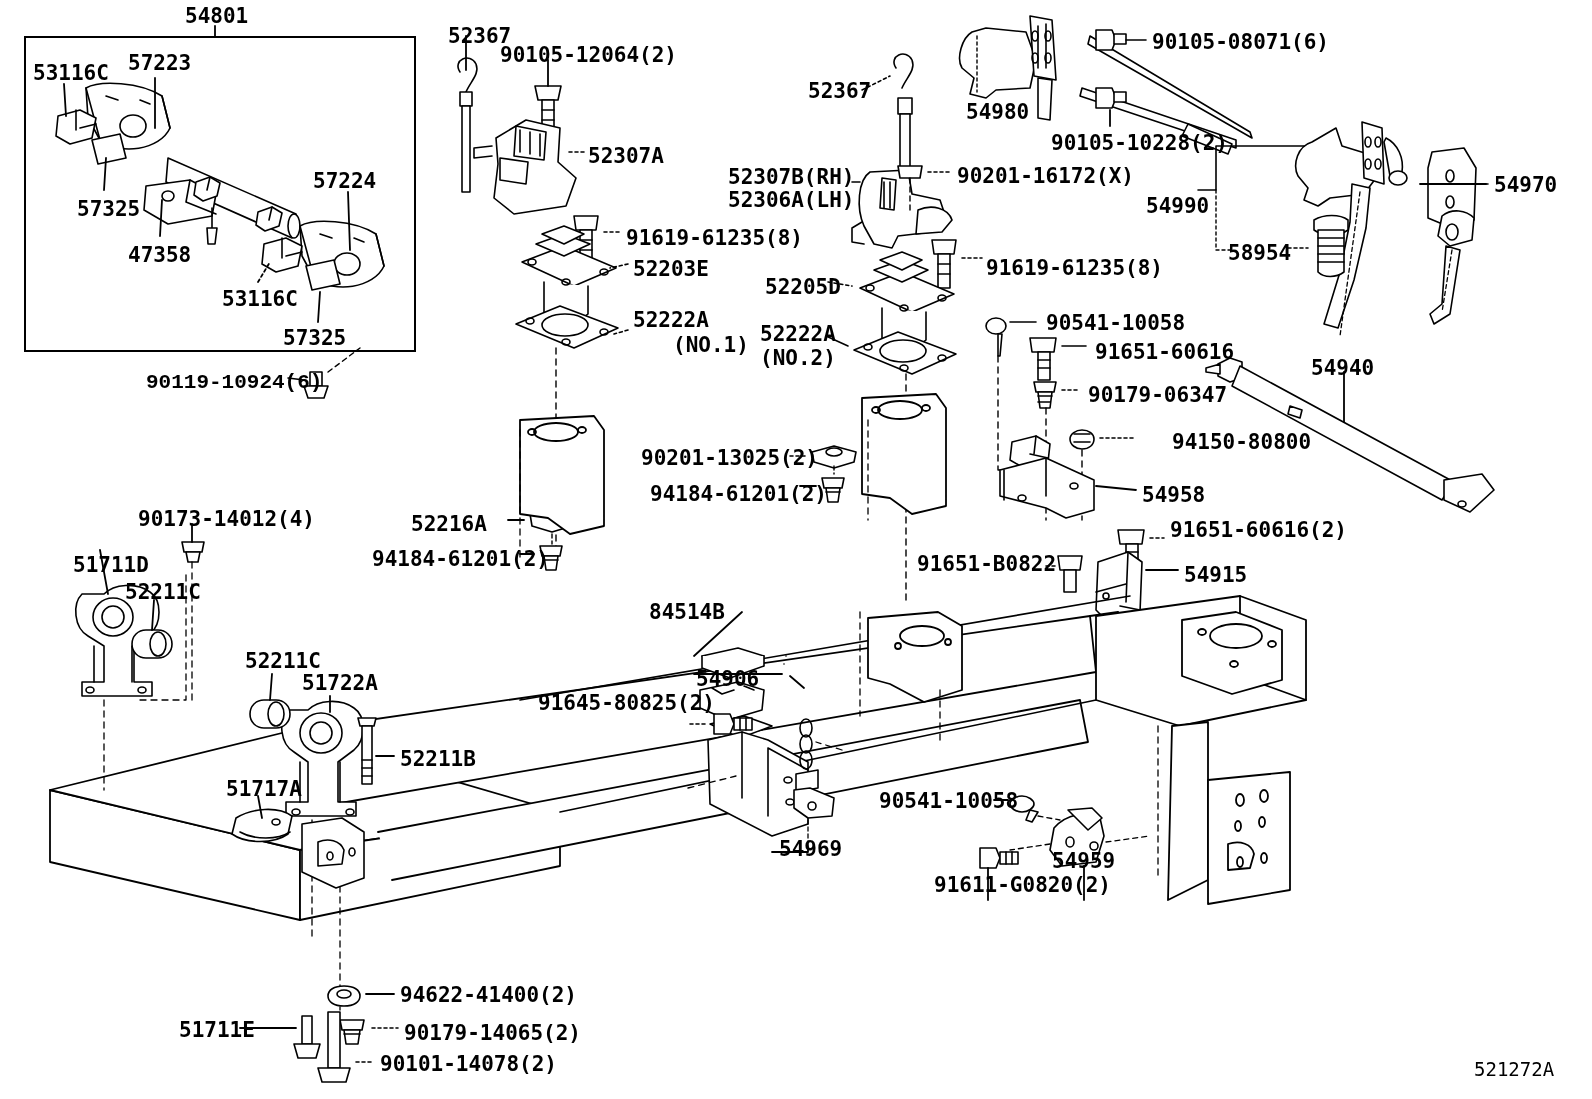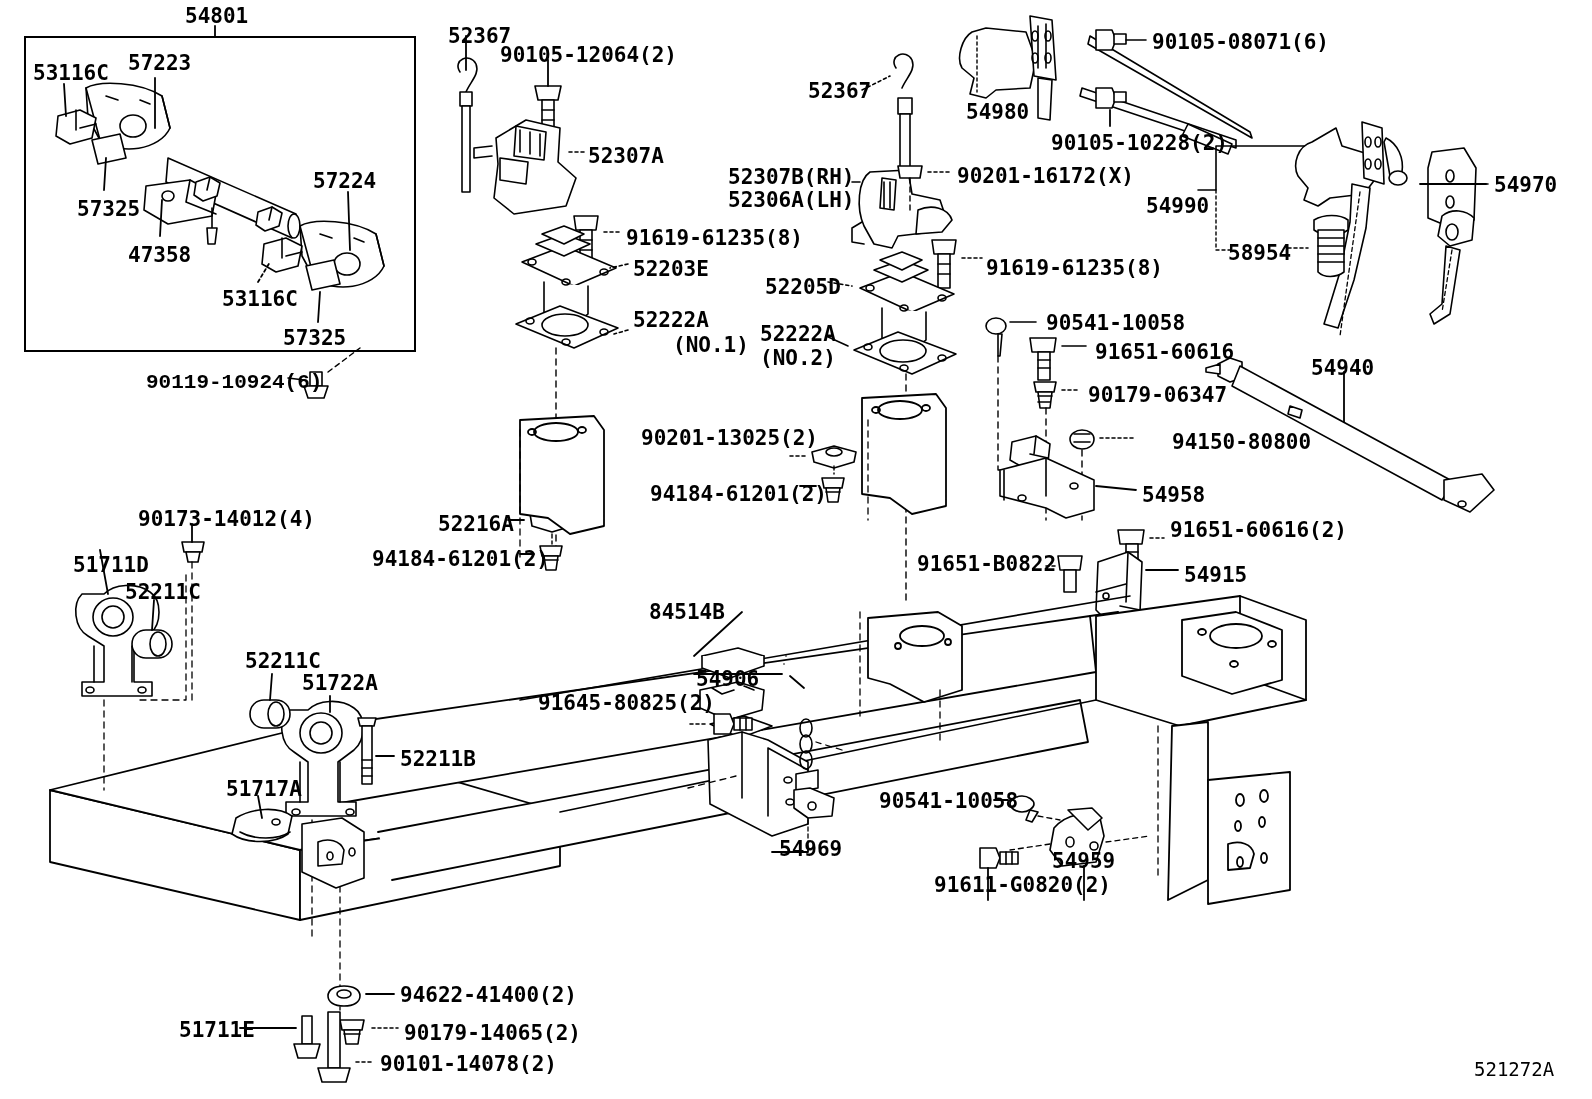--- a/index.html
+++ b/index.html
@@ -555,23 +555,23 @@
 
   <div class="lbl" style="left:1046px;top:312px;">90541-10058</div>
   <div class="lbl" style="left:1095px;top:341px;">91651-60616</div>
   <div class="lbl" style="left:1088px;top:384px;">90179-06347</div>
   <div class="lbl" style="left:1144px;top:431px;margin-left:28px;">94150-80800</div>
   <div class="lbl" style="left:1311px;top:357px;">54940</div>
   <div class="lbl" style="left:1142px;top:484px;">54958</div>
   <div class="lbl" style="left:1170px;top:519px;">91651-60616(2)</div>
   <div class="lbl" style="left:1184px;top:564px;">54915</div>
 
-  <div class="lbl" style="left:641px;top:427px;">90201-13025(2)</div>
+  <div class="lbl" style="left:641px;top:447px;">90201-13025(2)</div>
   <div class="lbl" style="left:650px;top:483px;">94184-61201(2)</div>
-  <div class="lbl" style="left:438px;top:513px;">52216A</div>
+  <div class="lbl" style="left:411px;top:513px;">52216A</div>
   <div class="lbl" style="left:372px;top:548px;">94184-61201(2)</div>
   <div class="lbl" style="left:917px;top:553px;">91651-B0822</div>
   <div class="lbl" style="left:649px;top:601px;">84514B</div>
   <div class="lbl" style="left:696px;top:668px;">54906</div>
   <div class="lbl" style="left:538px;top:692px;">91645-80825(2)</div>
 
   <div class="lbl" style="left:138px;top:508px;">90173-14012(4)</div>
   <div class="lbl" style="left:73px;top:538px;margin-top:16px;">51711D</div>
   <div class="lbl" style="left:125px;top:581px;">52211C</div>
   <div class="lbl" style="left:245px;top:650px;">52211C</div>

